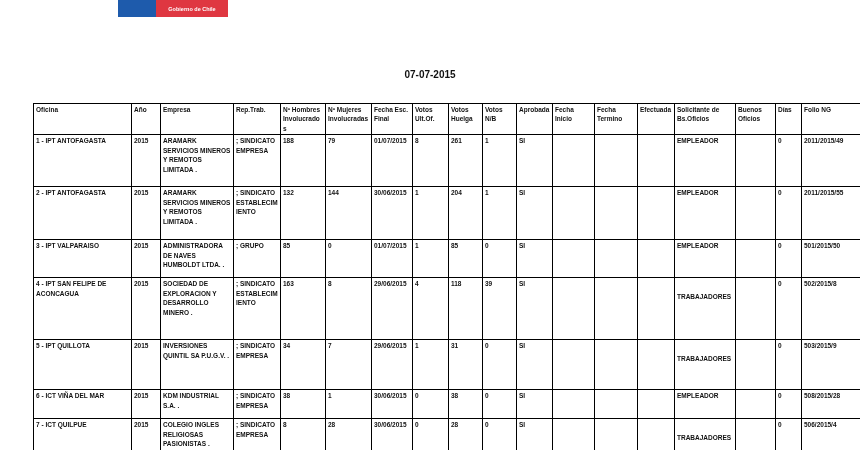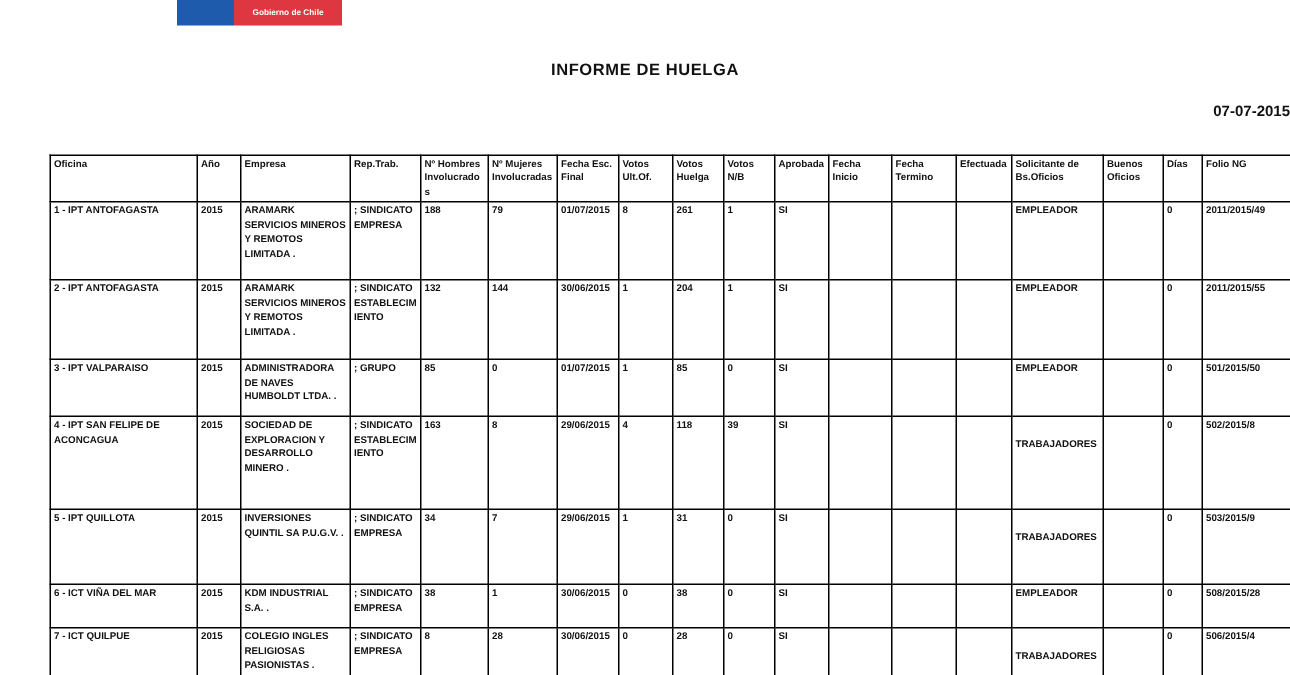--- a/index.html
+++ b/index.html
@@ -6,21 +6,21 @@
   .page{position:relative;width:860px;height:450px;background:#fff;overflow:hidden;
         font-family:"Liberation Sans",sans-serif;color:#111;}
   
   .logo{position:absolute;left:118px;top:0;height:17px;display:flex;}
   .logo-blue{width:38px;height:17px;background:#1e5bac;}
   .logo-red{width:72px;height:17px;background:#df3741;display:flex;align-items:center;justify-content:center;}
   .logo-red span{color:#fff;font-size:5.5px;font-weight:bold;white-space:nowrap;}
   
   .title{position:absolute;top:41px;left:0;width:860px;text-align:center;
          font-size:11px;font-weight:bold;letter-spacing:0.4px;}
-  .date{position:absolute;top:69px;left:0;width:860px;text-align:right;
+  .date{position:absolute;top:69px;left:0;width:860px;text-align:center;
         font-size:10px;font-weight:bold;}
   
   table{position:absolute;left:33px;top:103px;border-collapse:collapse;table-layout:fixed;
         width:827px;font-size:6.5px;font-weight:bold;line-height:1.45;}
   th,td{border:1px solid #000;vertical-align:top;text-align:left;
         padding:1px 2px;overflow:hidden;overflow-wrap:anywhere;}
   thead tr{height:28px;}
   tbody tr:nth-child(1) td{height:49px;}
   tbody tr:nth-child(2) td{height:50px;}
   tbody tr:nth-child(3) td{height:35px;}
@@ -42,21 +42,20 @@
 
 <div class="page">
 
   <div class="logo">
     <div class="logo-blue"></div>
     <div class="logo-red">
       <span>Gobierno de Chile</span>
     </div>
   </div>
 
-  <div class="title">INFORME DE HUELGA</div>
   <div class="date">07-07-2015</div>
 
   <table>
     <colgroup>
       <col class="c1">
         <col class="c2">
         <col class="c3">
         <col class="c4">
         <col class="c5">
       <col class="c6">

